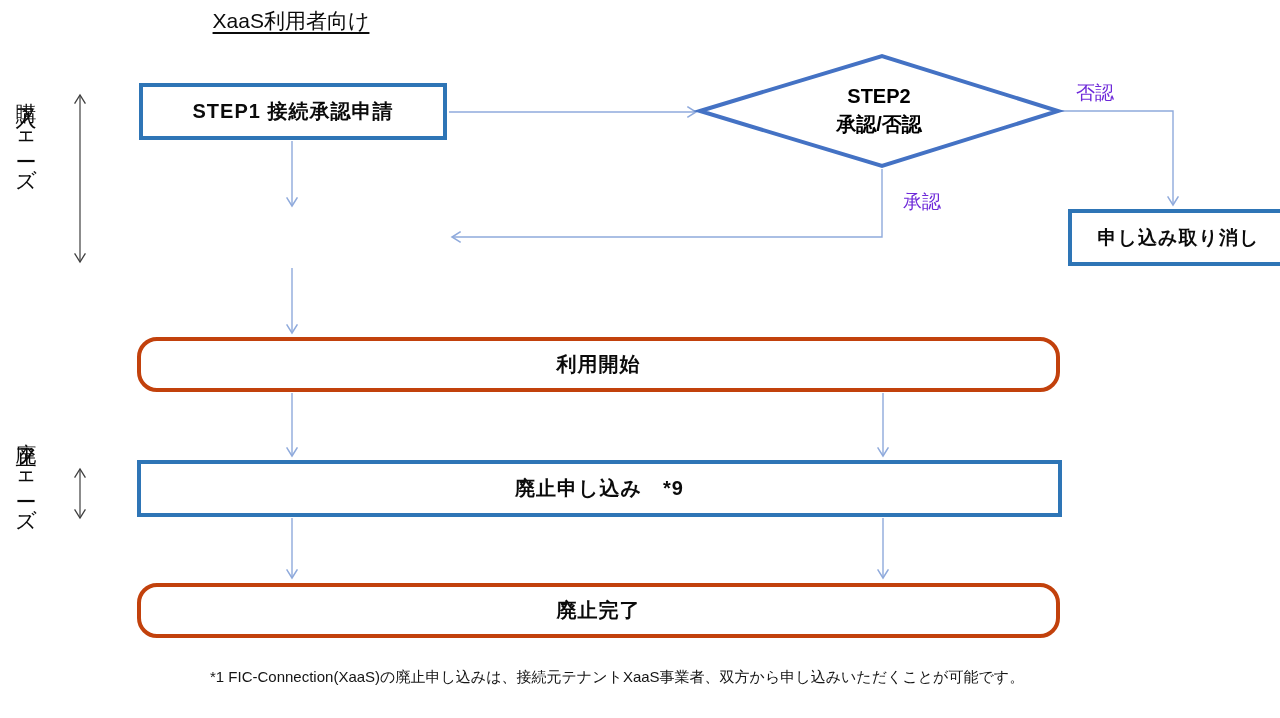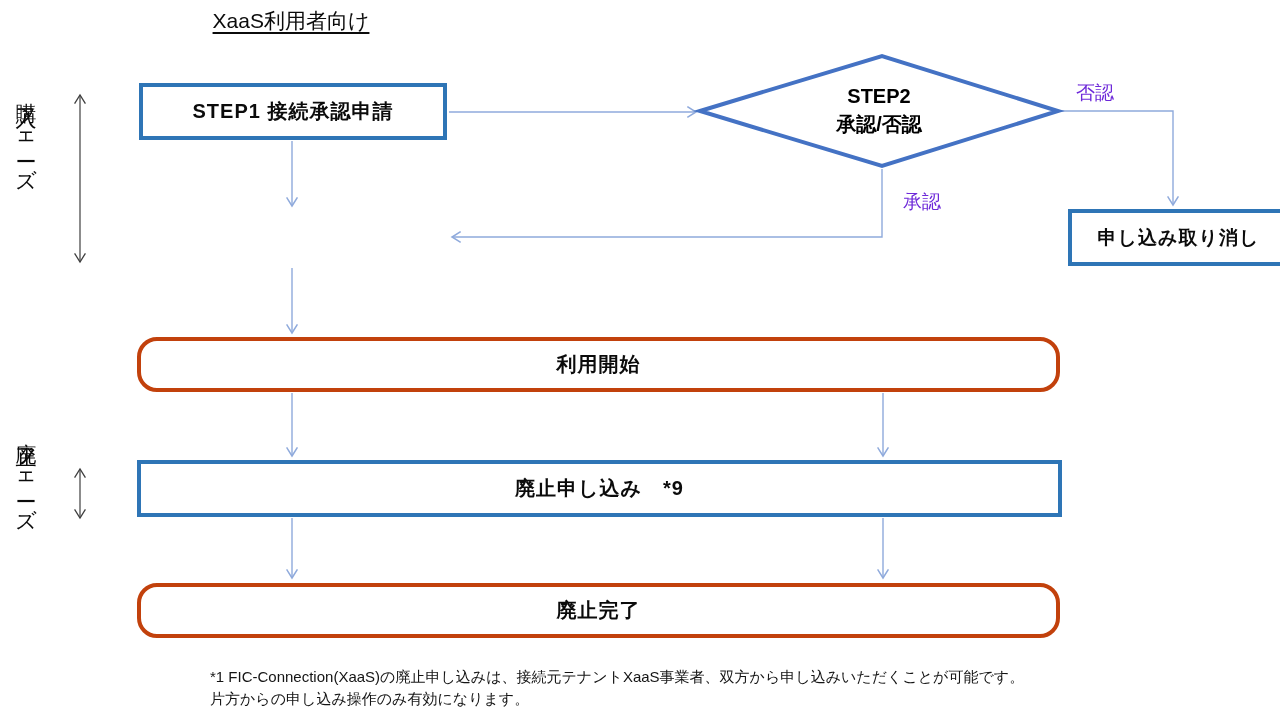--- a/index.html
+++ b/index.html
@@ -88,16 +88,15 @@
 
   <div class="node blue-box" style="left:137px;top:460px;width:925px;height:57px;">廃止申し込み　*9</div>
 
   <div class="node orange-box" style="left:137px;top:583px;width:923px;height:55px;">廃止完了</div>
 
   <div class="edge-label" style="left:1076px;top:80px;">否認</div>
   <div class="edge-label" style="left:903px;top:189px;">承認</div>
 
   <div id="footnote">
     <div>*1  FIC-Connection(XaaS)の廃止申し込みは、接続元テナントXaaS事業者、双方から申し込みいただくことが可能です。</div>
-    <div>片方からの申し込み操作のみ有効になります。</div>
   </div>
 
 </div>
 
 </body></html>

